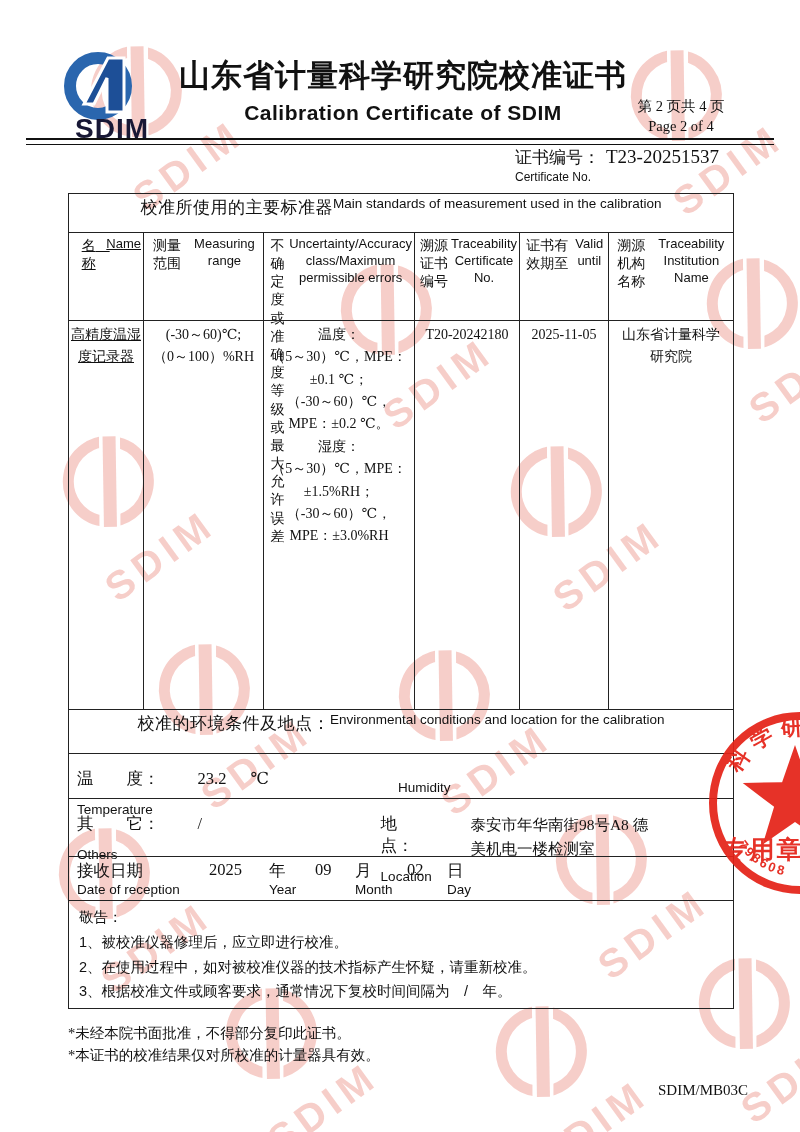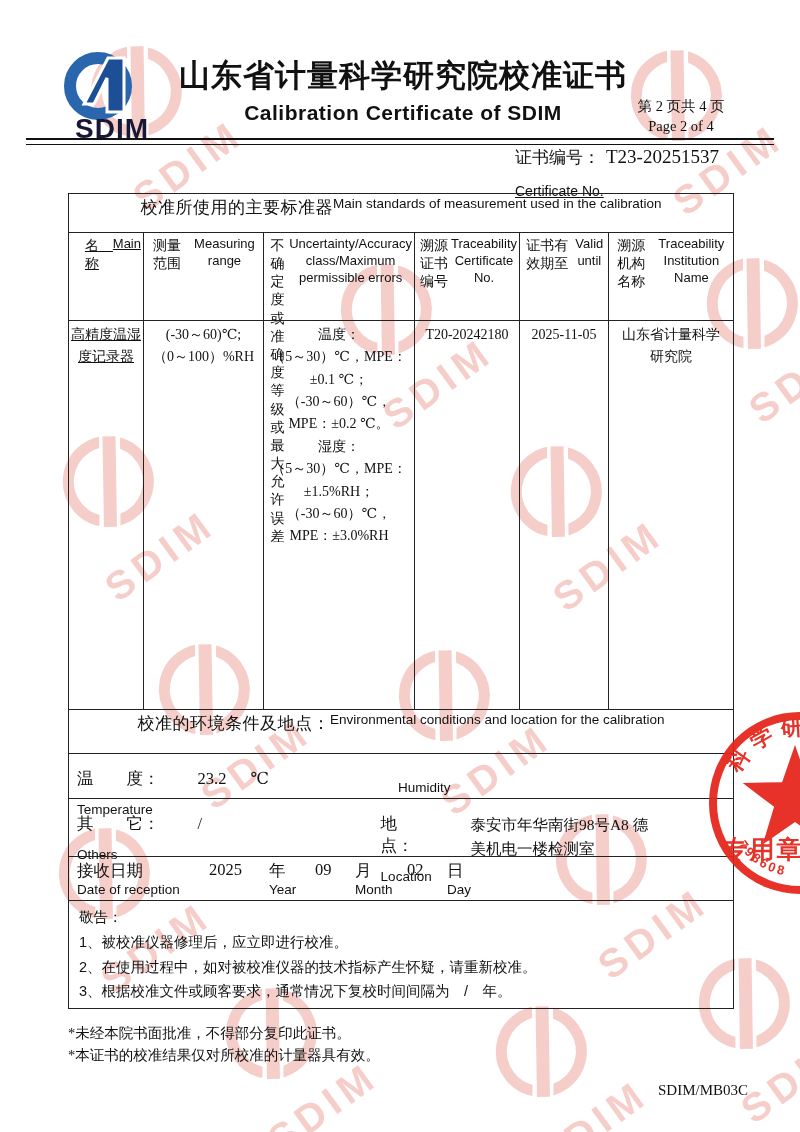--- a/index.html
+++ b/index.html
@@ -17,21 +17,21 @@
             font-size:28px;letter-spacing:1px;fill:#181836;}
   .title-zh{left:168px;top:55px;width:470px;text-align:center;font-size:31px;font-weight:bold;
             letter-spacing:1px;font-family:"Liberation Serif","DejaVu Serif",serif;}
   .title-en{left:168px;top:101px;width:470px;text-align:center;font-size:21px;font-weight:bold;
             font-family:"Liberation Sans","DejaVu Sans",sans-serif;letter-spacing:.5px;}
   .page-info{left:618px;top:97px;width:126px;text-align:center;font-size:14.5px;line-height:1.35;}
   .dbl-rule{left:26px;top:138px;width:748px;height:4px;border-top:2.5px solid #111;border-bottom:1.5px solid #111;}
   .cert-line{left:515px;top:146px;width:240px;}
   .cert-line .lbl{font-size:17px;}
   .cert-line .val{font-size:19px;margin-left:6px;}
-  .cert-line .en{font-size:14px;font-family:"Liberation Sans","DejaVu Sans",sans-serif;margin-top:14px;text-decoration:underline;}
+  .cert-line .en{font-size:12px;font-family:"Liberation Sans","DejaVu Sans",sans-serif;margin-top:1px;}
   
   .std-table{position:absolute;z-index:2;left:68px;top:193px;width:666px;height:816px;
              border:1.6px solid #222;box-sizing:border-box;display:flex;flex-direction:column;background:transparent;}
   .trow{display:flex;border-top:1px solid #222;box-sizing:border-box;}
   .trow:first-child{border-top:none;}
   .t-section{flex-direction:row;padding:2px 8px;justify-content:center;}
   .sec-zh{font-family:"Liberation Sans","DejaVu Sans",sans-serif;font-size:17px;letter-spacing:.5px;}
   .sec-en{font-family:"Liberation Sans","DejaVu Sans",sans-serif;font-size:13.5px;}
   .hcell,.bcell{box-sizing:border-box;border-left:1px solid #222;padding:3px 2px;text-align:center;}
   .hcell:first-child,.bcell:first-child{border-left:none;}
@@ -205,21 +205,21 @@
   <div class="std-table">
 
     <div class="trow t-section rowA">
       <div class="sec-zh">校准所使用的主要标准器</div>
       <div class="sec-en">Main standards of measurement used in the calibration</div>
     </div>
 
     <div class="trow rowB">
       <div class="hcell c1">
         <div>名　称</div>
-        <div class="en">Main</div>
+        <div class="en">Name</div>
       </div>
       <div class="hcell c2">
         <div>测量范围</div>
         <div class="en">Measuring range</div>
       </div>
       <div class="hcell c3">
         <div>不确定度或准确度等级或最大允许误差</div>
         <div class="en">Uncertainty/Accuracy class/Maximum permissible errors</div>
       </div>
       <div class="hcell c4">

